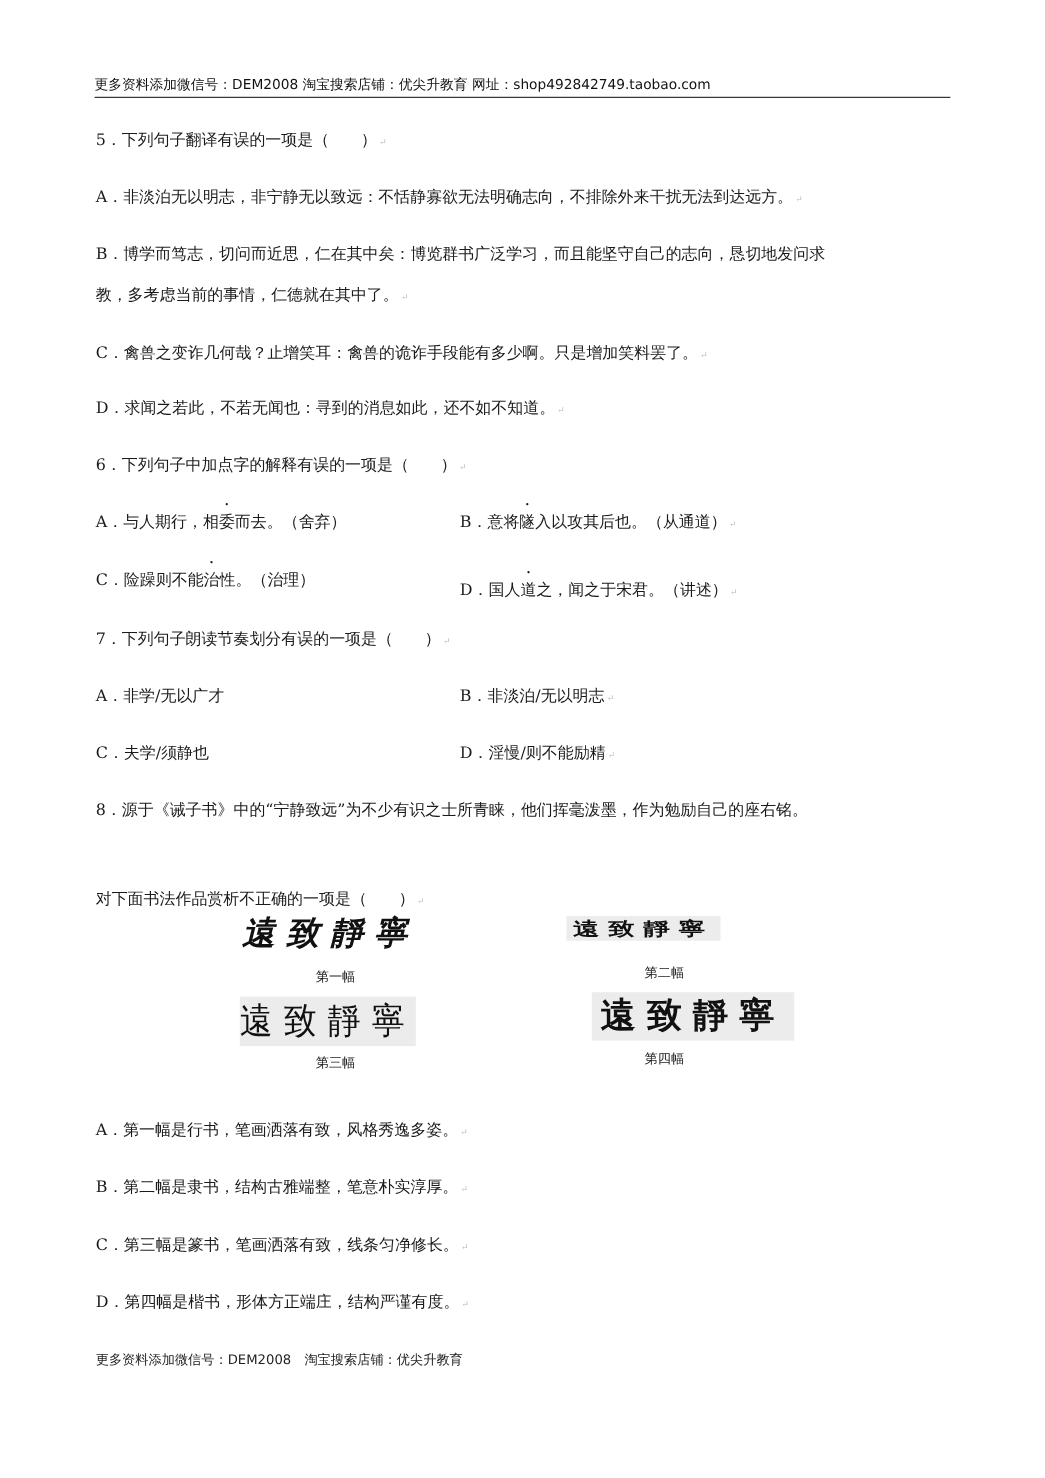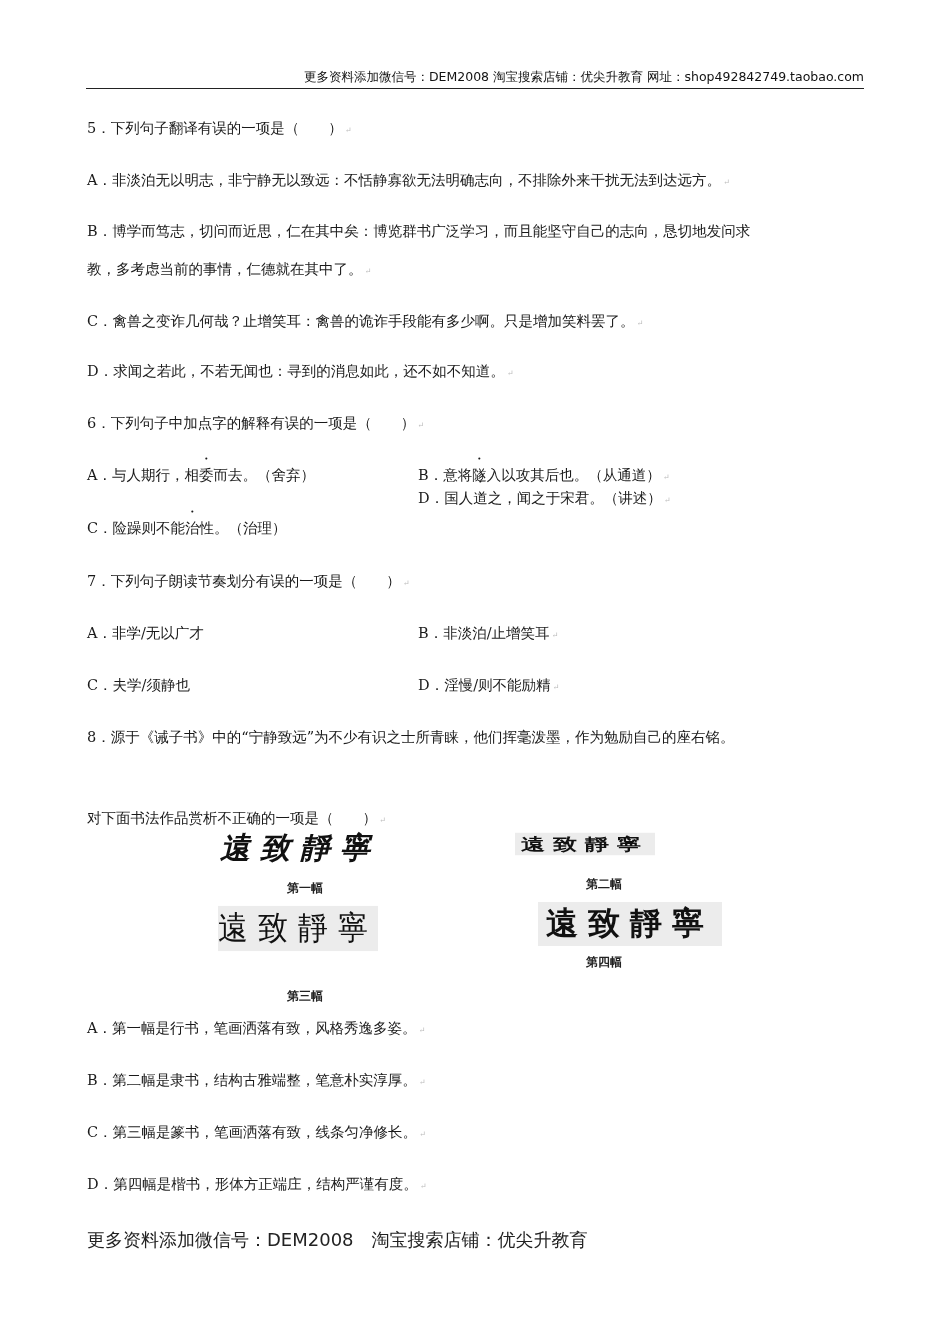--- a/index.html
+++ b/index.html
@@ -1,66 +1,66 @@
 <!DOCTYPE html>
 <html><head>
 <meta charset="utf-8">
 <style>
   html, body { margin: 0; padding: 0; background: #ffffff; }
   body { width: 950px; height: 1344px; position: relative; overflow: hidden;
          font-family: "DejaVu Serif", "Liberation Serif", serif; color: #1a1a1a; }
   .header { position: absolute; left: 86px; right: 86px; top: 68px; height: 20px;
-            border-bottom: 1.5px solid #222; text-align: right;
+            border-bottom: 1.5px solid #222; text-align: left;
             font-family: "DejaVu Sans", "Liberation Sans", sans-serif; font-size: 12.5px; line-height: 18px; color: #111; }
   .line { position: absolute; left: 87px; font-size: 14.5px; line-height: 20px; white-space: nowrap; }
   .col2 { left: 418px; }
   .mark { color: #bbb; font-size: 8px; margin-left: 2px; }
   .dot { position: relative; display: inline-block; }
   .dot::before { content: "•"; position: absolute; left: 50%; top: -10px; transform: translateX(-50%);
                  font-size: 7px; line-height: 8px; }
   .calli { position: absolute; font-family: "DejaVu Serif", serif; font-weight: bold; color: #111; letter-spacing: 10px; }
   .calli-bg { background: #ececec; filter: blur(0.3px); }
-  .cap { position: absolute; font-size: 12px; font-weight: bold; color: #222; }
+  .cap { position: absolute; font-size: 12px; font-weight: normal; color: #222; }
   .footer { position: absolute; left: 87px; top: 1228px; font-family: "DejaVu Sans", "Liberation Sans", sans-serif;
-            font-size: 18px; color: #222; }
+            font-size: 12px; color: #222; }
 </style>
 </head>
 <body>
 
 <div class="header">更多资料添加微信号：DEM2008  淘宝搜索店铺：优尖升教育  网址：shop492842749.taobao.com</div>
 
 <div class="line" style="top:118px"><span>5．下列句子翻译有误的一项是（　　）</span><span class="mark">↵</span></div>
 <div class="line" style="top:170px"><span>A．非淡泊无以明志，非宁静无以致远：不恬静寡欲无法明确志向，不排除外来干扰无法到达远方。</span><span class="mark">↵</span></div>
 <div class="line" style="top:221px">B．博学而笃志，切问而近思，仁在其中矣：博览群书广泛学习，而且能坚守自己的志向，恳切地发问求</div>
 <div class="line" style="top:259px"><span>教，多考虑当前的事情，仁德就在其中了。</span><span class="mark">↵</span></div>
 <div class="line" style="top:311px"><span>C．禽兽之变诈几何哉？止增笑耳：禽兽的诡诈手段能有多少啊。只是增加笑料罢了。</span><span class="mark">↵</span></div>
 <div class="line" style="top:361px"><span>D．求闻之若此，不若无闻也：寻到的消息如此，还不如不知道。</span><span class="mark">↵</span></div>
 
 <div class="line" style="top:413px"><span>6．下列句子中加点字的解释有误的一项是（　　）</span><span class="mark">↵</span></div>
 <div class="line" style="top:465px"><span>A．与人期行，相</span><span class="dot">委</span><span>而去。（舍弃）</span></div>
 <div class="line col2" style="top:465px"><span>B．意将</span><span class="dot">隧</span><span>入以攻其后也。（从通道）</span><span class="mark">↵</span></div>
 <div class="line" style="top:518px"><span>C．险躁则不能</span><span class="dot">治</span><span>性。（治理）</span></div>
-<div class="line col2" style="top:488px"><span>D．国人</span><span class="dot">道</span><span>之，闻之于宋君。（讲述）</span><span class="mark">↵</span></div>
+<div class="line col2" style="top:527px"><span>D．国人</span><span class="dot">道</span><span>之，闻之于宋君。（讲述）</span><span class="mark">↵</span></div>
 
 <div class="line" style="top:571px"><span>7．下列句子朗读节奏划分有误的一项是（　　）</span><span class="mark">↵</span></div>
 <div class="line" style="top:623px">A．非学/无以广才</div>
-<div class="line col2" style="top:623px"><span>B．非淡泊/止增笑耳</span><span class="mark">↵</span></div>
+<div class="line col2" style="top:623px"><span>B．非淡泊/无以明志</span><span class="mark">↵</span></div>
 <div class="line" style="top:675px">C．夫学/须静也</div>
 <div class="line col2" style="top:675px"><span>D．淫慢/则不能励精</span><span class="mark">↵</span></div>
 
 <div class="line" style="top:727px">8．源于《诫子书》中的“宁静致远”为不少有识之士所青睐，他们挥毫泼墨，作为勉励自己的座右铭。</div>
 <div class="line" style="top:808px"><span>对下面书法作品赏析不正确的一项是（　　）</span><span class="mark">↵</span></div>
 
 <div>
   <div class="calli" style="left:220px; top:828px; font-size:30px; font-style:italic;">遠致靜寧</div>
   <div class="cap" style="left:287px; top:880px;">第一幅</div>
   <div class="calli calli-bg" style="left:515px; top:828px; font-size:24px; transform:scaleY(0.7); letter-spacing:8px; padding:0 6px;">遠致靜寧</div>
   <div class="cap" style="left:586px; top:876px;">第二幅</div>
   <div class="calli calli-bg" style="left:218px; top:908px; font-size:30px; font-weight:normal; transform:scaleY(1.1);">遠致靜寧</div>
-  <div class="cap" style="left:287px; top:958px;margin-top:30px;">第三幅</div>
+  <div class="cap" style="left:287px; top:958px;">第三幅</div>
   <div class="calli calli-bg" style="left:538px; top:902px; font-size:32px; padding:0 8px;">遠致靜寧</div>
   <div class="cap" style="left:586px; top:954px;">第四幅</div>
 </div>
 
 <div class="line" style="top:1018px"><span>A．第一幅是行书，笔画洒落有致，风格秀逸多姿。</span><span class="mark">↵</span></div>
 <div class="line" style="top:1070px"><span>B．第二幅是隶书，结构古雅端整，笔意朴实淳厚。</span><span class="mark">↵</span></div>
 <div class="line" style="top:1122px"><span>C．第三幅是篆书，笔画洒落有致，线条匀净修长。</span><span class="mark">↵</span></div>
 <div class="line" style="top:1174px"><span>D．第四幅是楷书，形体方正端庄，结构严谨有度。</span><span class="mark">↵</span></div>
 
 <div class="footer">更多资料添加微信号：DEM2008　淘宝搜索店铺：优尖升教育</div>

